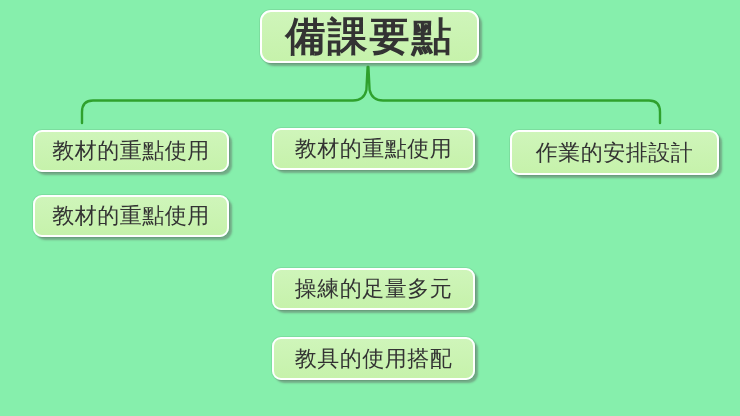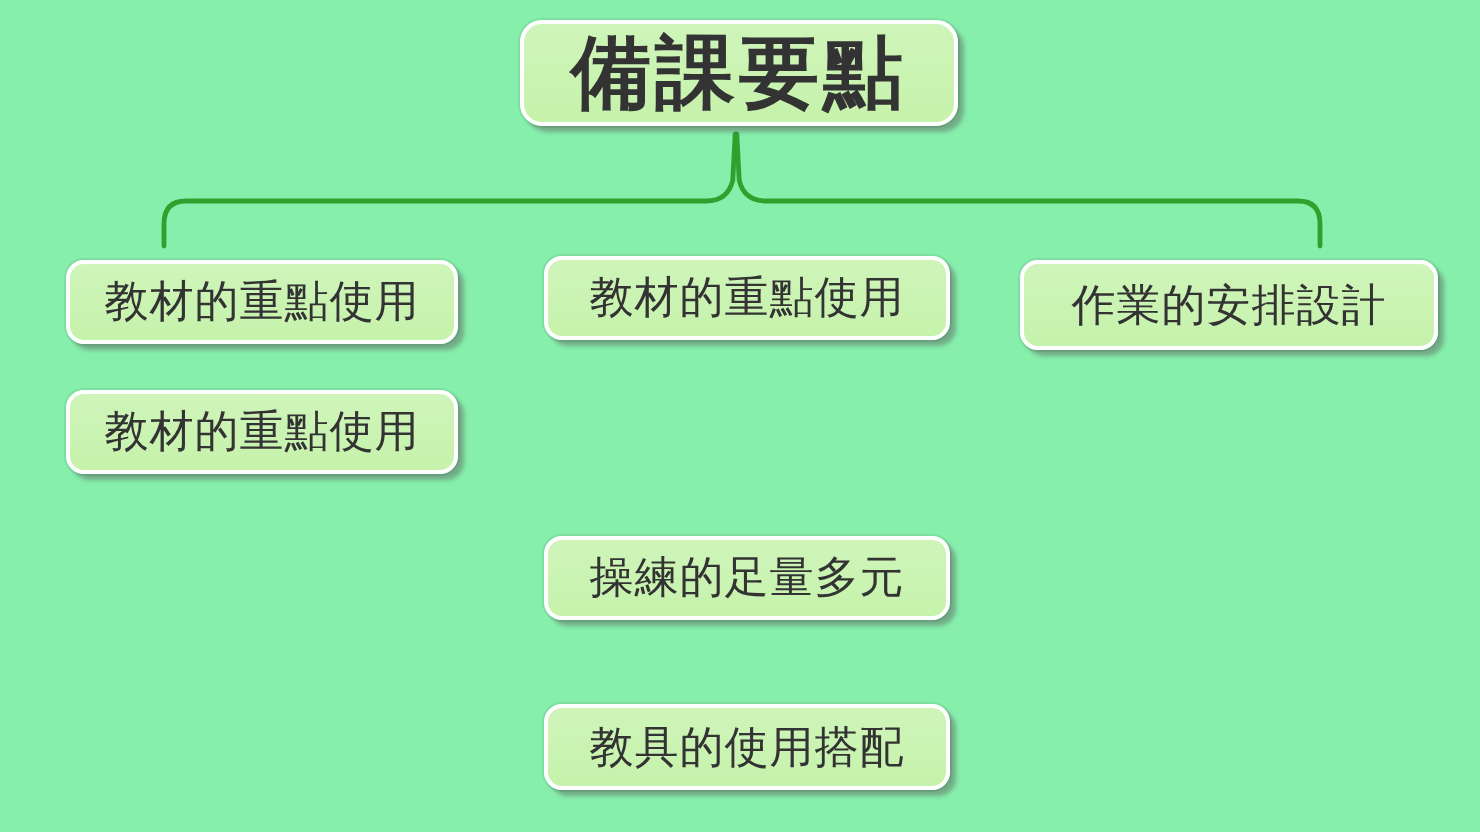--- a/index.html
+++ b/index.html
@@ -42,21 +42,21 @@
   .node-child{
     font-size:22px;
     font-weight:500;
     letter-spacing:0.5px;
   }
   .node-l1{left:33px;  top:130px; width:196px; height:42px;}
   .node-l2{left:33px;  top:195px; width:196px; height:42px;}
   .node-m1{left:272px; top:128px; width:203px; height:42px;}
   .node-m2{left:272px; top:198px; width:203px; height:42px;}
   .node-m3{left:272px; top:268px; width:203px; height:42px;text-align:right;}
-  .node-m4{left:272px; top:352px; width:203px; height:43px;}
+  .node-m4{left:272px; top:337px; width:203px; height:43px;}
   .node-r1{left:510px; top:130px; width:209px; height:45px;}
   .node-label{display:inline-block;}
 </style>
 </head>
 <body>
 
 <div class="canvas">
 
   <svg class="connector-svg" viewBox="0 0 740 416" xmlns="http://www.w3.org/2000/svg" aria-hidden="true">
 

